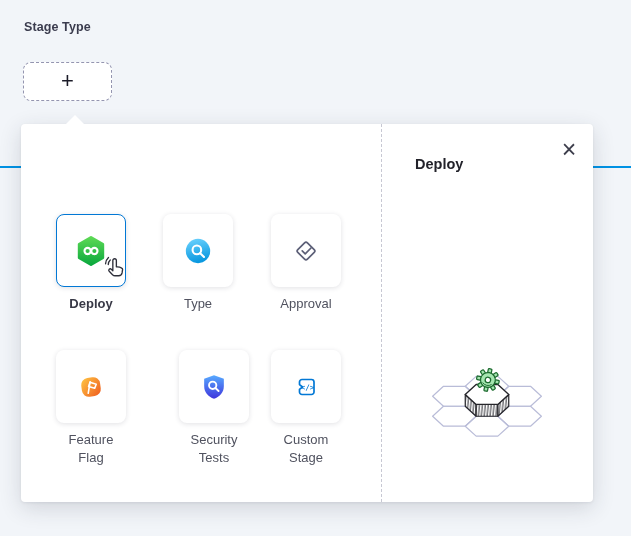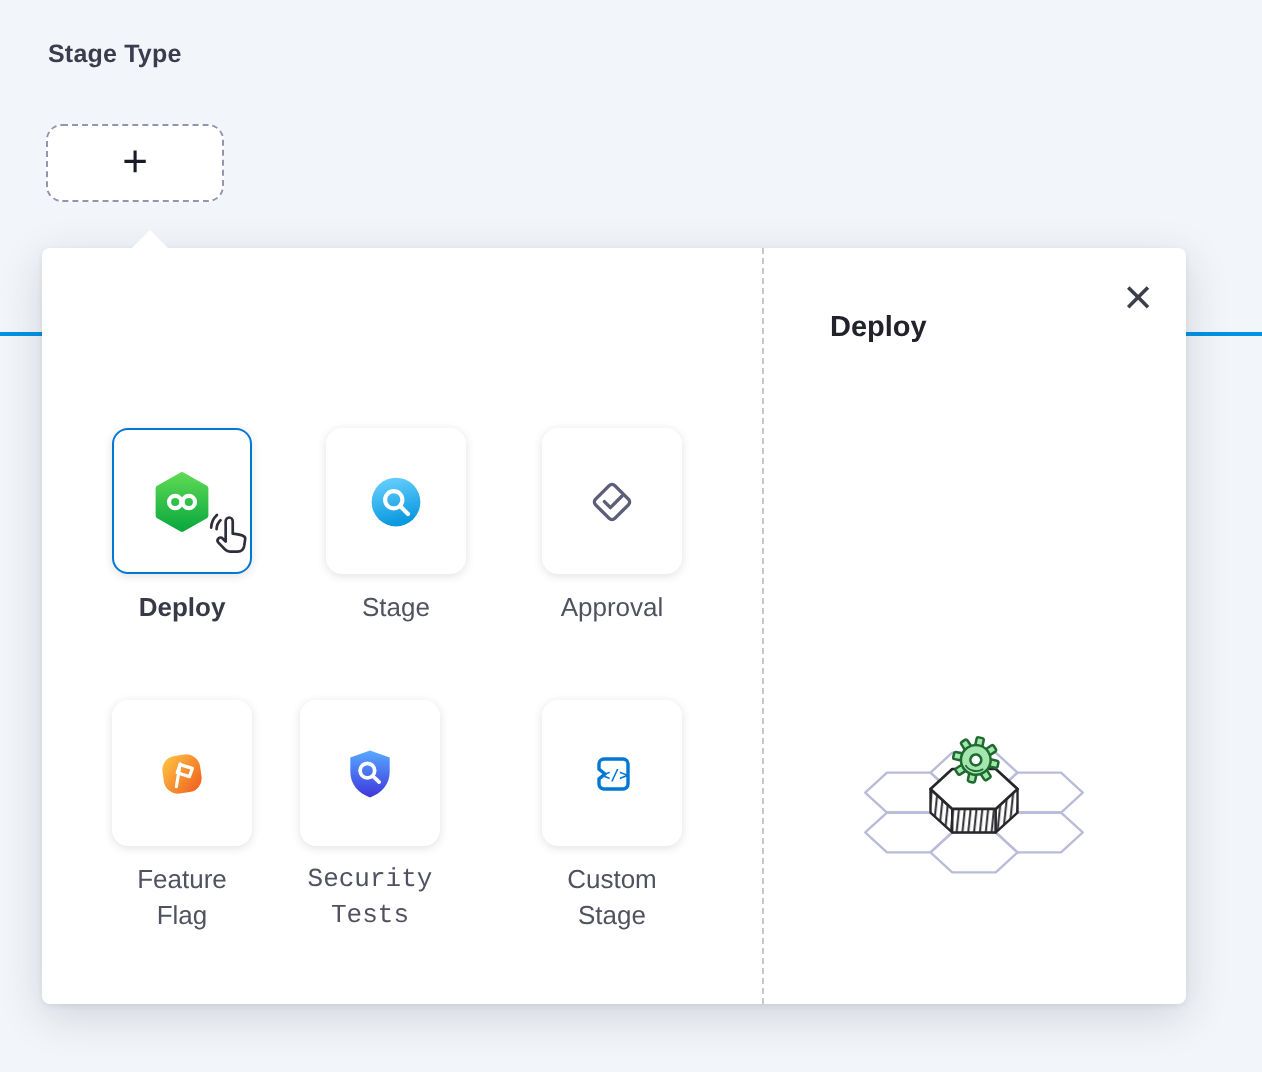--- a/index.html
+++ b/index.html
@@ -76,21 +76,21 @@
             <linearGradient id="gBlue" x1="0" y1="0" x2="0.25" y2="1">
               <stop offset="0" stop-color="#6fd4ff"></stop>
                 <stop offset="1" stop-color="#0b99e0"></stop>
             </linearGradient>
           </defs>
           <circle cx="16" cy="16" r="13" fill="url(#gBlue)"></circle>
           <circle cx="14.8" cy="14.8" r="4.6" fill="none" stroke="#fff" stroke-width="2.2"></circle>
           <line x1="18.3" y1="18.3" x2="22.4" y2="22.4" stroke="#fff" stroke-width="2.2" stroke-linecap="round"></line>
         </svg>
       </div>
-      <div class="tile-label">Stage</div>
+      <div class="tile-label">Type</div>
     </div>
 
     <div class="tile-cell" style="left:230px; top:90px;">
       <div class="tile-box">
         <svg width="32" height="32" viewBox="0 0 32 32">
           <g fill="none" stroke="#5c5f77" stroke-width="1.7">
             <rect x="9.2" y="9.2" width="13.6" height="13.6" rx="2" transform="rotate(45 16 16)"></rect>
             <path d="M12.2 15.8 l3 3 5.8-5.8" stroke-linecap="round" stroke-linejoin="round"></path>
           </g>
         </svg>
@@ -110,21 +110,21 @@
           <rect x="6.5" y="6.5" width="19" height="19" rx="7" fill="url(#gOrange)" transform="rotate(-8 16 16)"></rect>
           <g fill="none" stroke="#fff" stroke-width="1.6" stroke-linejoin="round" stroke-linecap="round">
             <path d="M13.2 22.3 L15.1 10.9"></path>
             <path d="M15 11.3 l6.2 1.9 -1.5 4.1 -6.1 -1.9 Z"></path>
           </g>
         </svg>
       </div>
       <div class="tile-label">Feature Flag</div>
     </div>
 
-    <div class="tile-cell" style="left:109px; top:226px;font-family:Liberation Mono, monospace;">
+    <div class="tile-cell" style="left:138px; top:226px;">
       <div class="tile-box">
         <svg width="30" height="30" viewBox="0 0 32 32">
           <defs>
             <linearGradient id="gShield" x1="0" y1="0" x2="0" y2="1">
               <stop offset="0" stop-color="#57aaff"></stop>
                 <stop offset="1" stop-color="#3f35dc"></stop>
             </linearGradient>
           </defs>
           <path d="M16 3.5 L26.5 7.2 V14.8 C26.5 21.6 22.2 26.2 16 28.5 C9.8 26.2 5.5 21.6 5.5 14.8 V7.2 Z" fill="url(#gShield)"></path>
           <circle cx="14.6" cy="14.2" r="3.9" fill="none" stroke="#fff" stroke-width="2"></circle>

